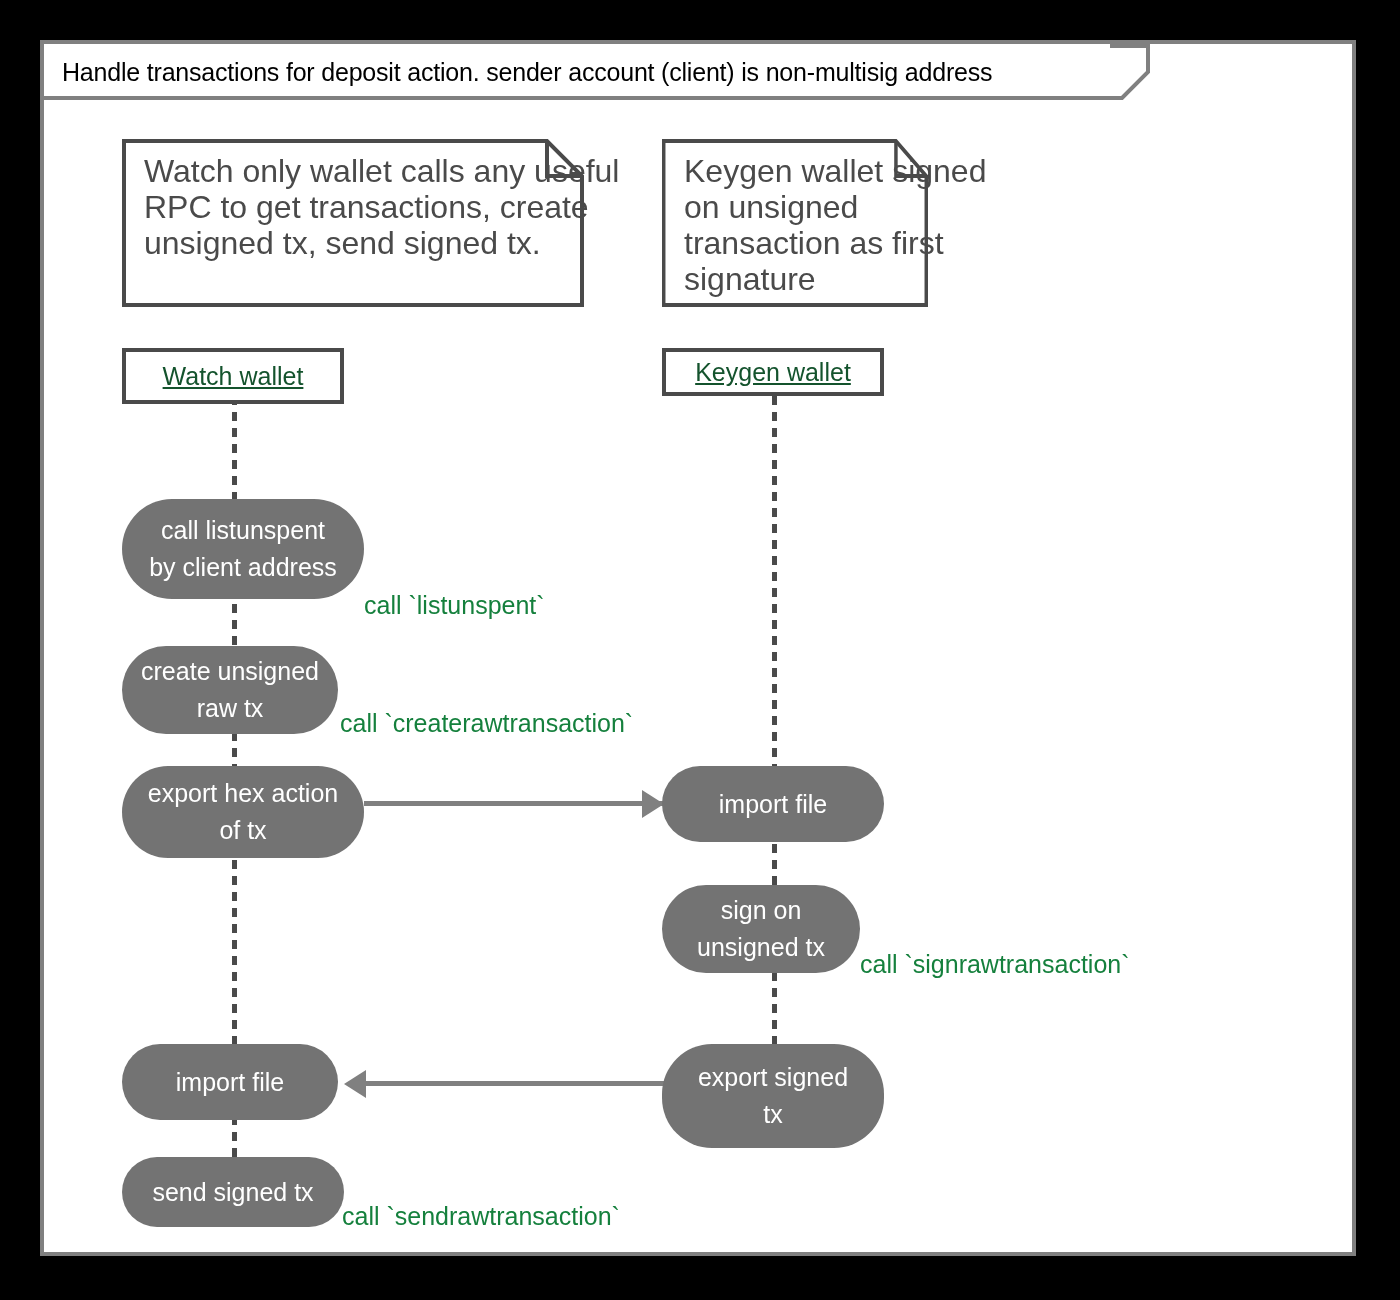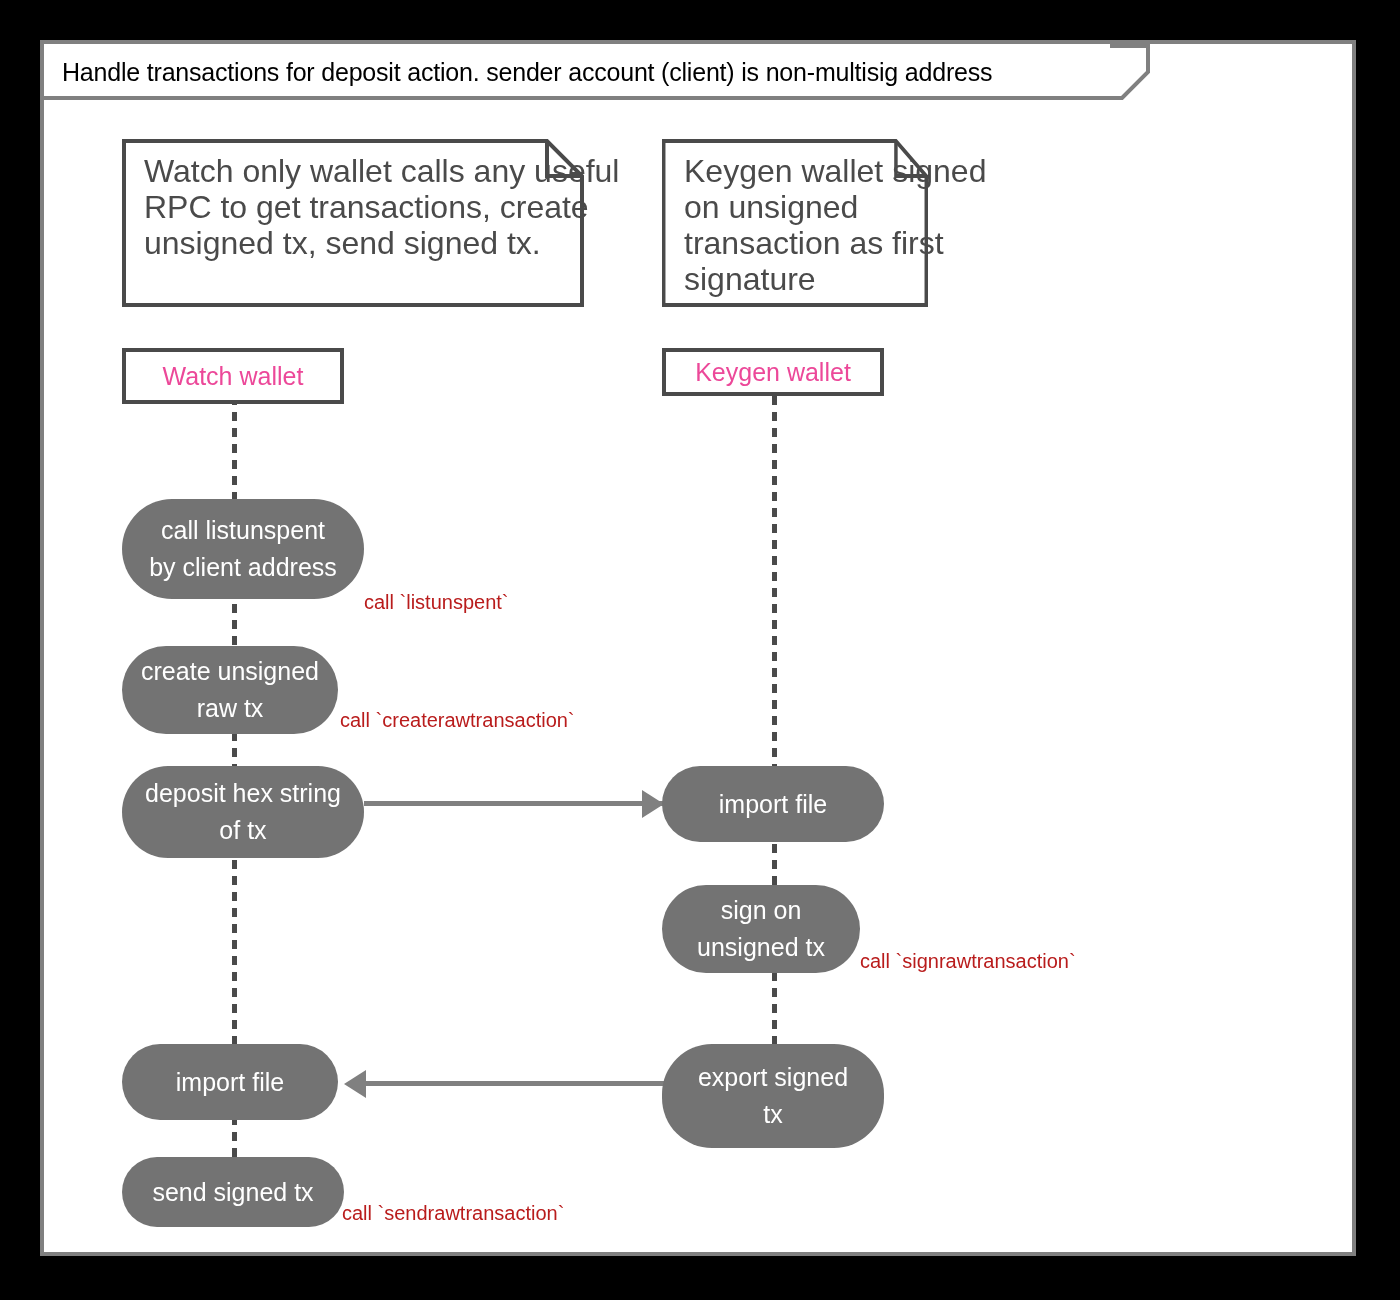--- a/index.html
+++ b/index.html
@@ -79,21 +79,22 @@
   
   .lifeline-head {
     position: absolute;
     background: #ffffff;
     border: 4px solid #4a4a4a;
     box-sizing: border-box;
     display: flex;
     align-items: center;
     justify-content: center;
     font-size: 25px;
-    color: #ec4899;
+    color: #14532d;
+    text-decoration: underline;
   }
   .lifeline-line {
     position: absolute;
     width: 5px;
     background-image: linear-gradient(to bottom, #4a4a4a 0px, #4a4a4a 9px, rgba(0,0,0,0) 9px, rgba(0,0,0,0) 16px);
     background-size: 5px 16px;
     background-repeat: repeat-y;
   }
 
   
@@ -128,22 +129,22 @@
     border-bottom: 14px solid transparent;
     border-left: 22px solid #808080;
   }
   .msg-arrow.left {
     border-top: 14px solid transparent;
     border-bottom: 14px solid transparent;
     border-right: 22px solid #808080;
   }
   .msg-label {
     position: absolute;
-    font-size: 20px;
-    color: #b91c1c;
+    font-size: 25px;
+    color: #15803d;
     white-space: nowrap;
   }
 </style>
 </head>
 <body>
 
 <div id="diagram-frame">
 
   <div id="title-banner"></div>
   <svg id="title-banner-corner" viewBox="0 0 56 56" xmlns="http://www.w3.org/2000/svg">
@@ -192,21 +193,21 @@
     <span>call listunspent
 by client address</span>
   </div>
 
   <div class="act-box" style="left:78px; top:602px; width:216px; height:88px;">
     <span>create unsigned
 raw tx</span>
   </div>
 
   <div class="act-box" style="left:78px; top:722px; width:242px; height:92px;">
-    <span>deposit hex string
+    <span>export hex action
 of tx</span>
   </div>
 
   <div class="act-box" style="left:78px; top:1000px; width:216px; height:76px;">
     <span>import file</span>
   </div>
 
   <div class="act-box" style="left:78px; top:1113px; width:222px; height:70px;">
     <span>send signed tx</span>
   </div>

